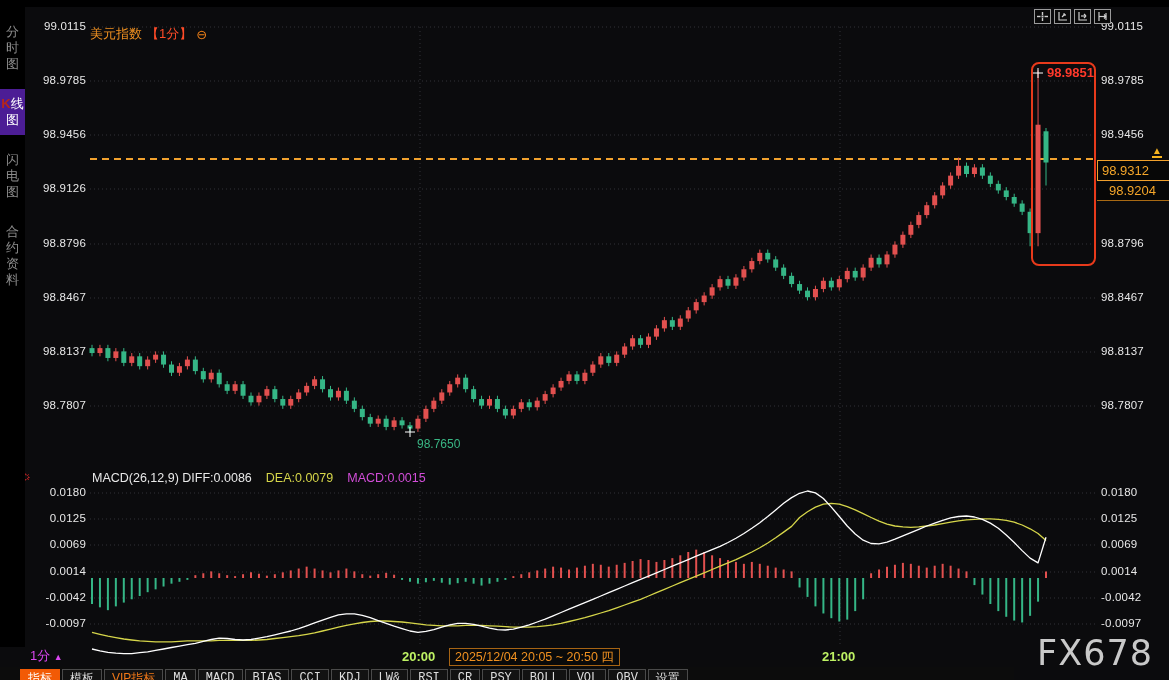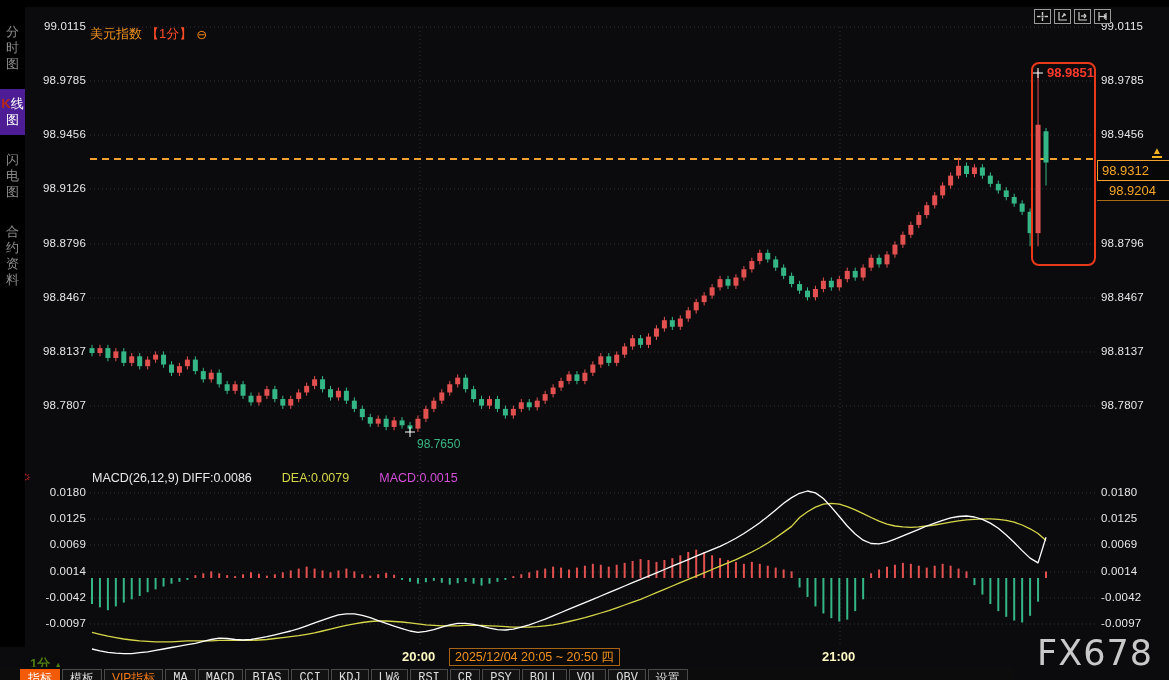--- a/index.html
+++ b/index.html
@@ -29,30 +29,30 @@
   
   #high-price-label{position:absolute;left:1047px;top:58px;color:#ff392b;font-size:13px;font-weight:bold;z-index:22;}
   #low-price-label{position:absolute;left:417px;top:430px;color:#39b684;font-size:12px;z-index:22;}
   #last-price-tag{position:absolute;left:1097px;top:153px;width:68px;height:19px;border:1px solid #f0a02c;
      color:#f5a62a;font-size:13px;line-height:19px;padding-left:4px;background:#070707;z-index:22;}
   #prev-price-tag{position:absolute;left:1097px;top:175px;width:68px;height:18px;border-bottom:1px solid #a86a14;
      color:#f5a62a;font-size:13px;line-height:18px;padding-left:12px;background:#070707;z-index:22;}
   #price-arrow-icon{position:absolute;left:1152px;top:139px;color:#f5b31f;font-size:10px;z-index:23;
      border-bottom:2px solid #f5b31f;line-height:10px;}
   
-  #macd-header{position:absolute;left:92px;top:464px;z-index:20;font-size:12.5px;display:flex;gap:30px;justify-content:flex-end;}
+  #macd-header{position:absolute;left:92px;top:464px;z-index:20;font-size:12.5px;display:flex;gap:14px;justify-content:flex-end;}
   #macd-title-label{color:#e8e8e8;}
   #macd-dea-label{color:#d6d64a;}
   #macd-macd-label{color:#d24dd8;}
   #indicator-settings-icon{position:absolute;left:20px;top:461px;color:#ff2a2a;font-size:13px;z-index:20;cursor:pointer;}
   
   #time-row{position:absolute;left:0;top:640px;width:1169px;height:20px;z-index:20;}
-  #period-readout{position:absolute;left:30px;top:8px;color:#4d7c0f;font-size:13px;font-weight:bold;cursor:pointer;}
+  #period-readout{position:absolute;left:30px;top:0;color:#d946ef;font-size:13px;font-weight:normal;cursor:pointer;}
   #period-readout .arr{font-size:9px;}
-  .hour-label{position:absolute;top:2px;color:#fef9c3;font-size:13px;font-weight:bold;}
+  .hour-label{position:absolute;top:2px;color:#bef264;font-size:13px;font-weight:bold;}
   #range-box{position:absolute;left:449px;top:1px;height:16px;border:1px solid #a66414;color:#ef9020;
      font-size:12.5px;line-height:16px;padding:0 5px;background:#0a0a0a;cursor:pointer;}
   
   #watermark{position:absolute;right:16px;bottom:14px;color:#c9c9c9;font-size:35px;z-index:15;
      letter-spacing:1px;font-family:"DejaVu Sans",sans-serif;}
   
   #bottom-toolbar{position:absolute;left:0;top:660px;width:1014px;height:20px;background:#0c0c0c;z-index:25;
       display:flex;align-items:center;padding-left:20px;box-sizing:border-box;gap:2px;}
   .tb-btn{height:17px;line-height:17px;border:1px solid #4a4a4a;background:#121212;color:#dedede;
       font-size:12px;padding:0 7px;cursor:pointer;font-family:"Liberation Mono","Liberation Sans",sans-serif;white-space:nowrap;}

